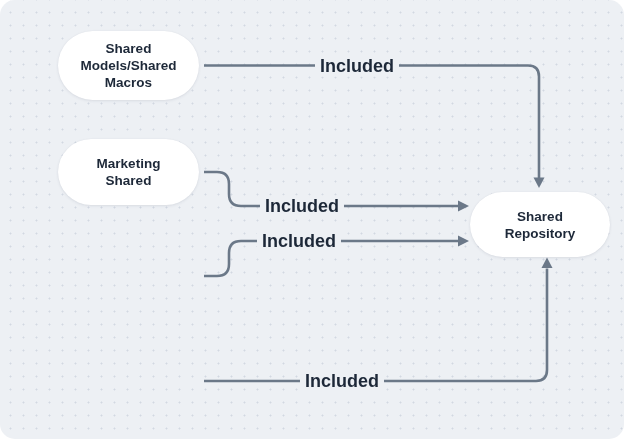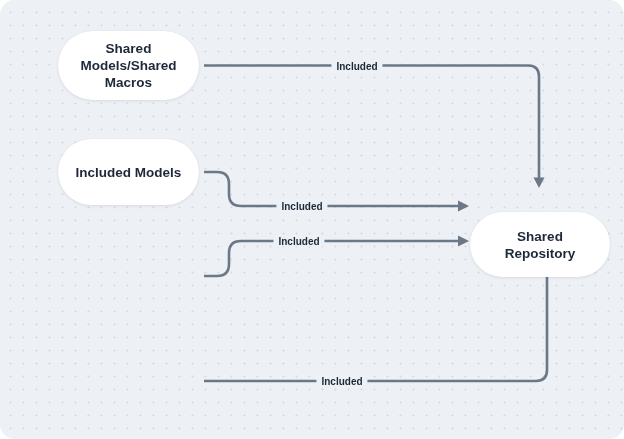--- a/index.html
+++ b/index.html
@@ -48,27 +48,27 @@
     line-height: 17px;
     box-shadow: 0 1px 3px rgba(45,62,92,0.10), 0 0 1px rgba(45,62,92,0.08);
     box-sizing: border-box;
     padding: 0 16px;
     cursor: default;
   }
   .node-shared-models { left: 58px;  top: 31px;  width: 141px; height: 69px; }
   .node-marketing     { left: 58px;  top: 139px; width: 141px; height: 66px; }
   .node-finance       { left: 58px;  top: 243px; width: 141px; height: 65px; }
   .node-sales         { left: 58px;  top: 348px; width: 141px; height: 68px; }
-  .node-repository    { left: 470px; top: 192px; width: 140px; height: 65px; margin-top: 20px; }
+  .node-repository    { left: 470px; top: 192px; width: 140px; height: 65px; }
   .edge-label {
     position: absolute;
     transform: translate(-50%, -50%);
     background: #edf0f4;
     color: #1d2838;
-    font-size: 10px;
+    font-size: 18px;
     font-weight: 600;
     padding: 0 5px;
     white-space: nowrap;
   }
   .edge-label-1 { left: 357px; top: 66px;  }
   .edge-label-2 { left: 302px; top: 206px; }
   .edge-label-3 { left: 299px; top: 241px; }
   .edge-label-4 { left: 342px; top: 381px; }
 </style>
 </head>
@@ -89,21 +89,21 @@
 
     <path d="M 204 381 H 536 Q 547 381 547 370 V 268.5"></path>
     <polygon points="541.5,268 552.5,268 547,257.5"></polygon>
   </svg>
 
   <div class="node node-shared-models">
     <span>Shared Models/Shared Macros</span>
   </div>
 
   <div class="node node-marketing">
-    <span>Included Models</span>
+    <span>Marketing Shared</span>
   </div>
 
 
 
   <div class="node node-repository">
     <span>Shared Repository</span>
   </div>
 
   <span class="edge-label edge-label-1">Included</span>
   <span class="edge-label edge-label-2">Included</span>

